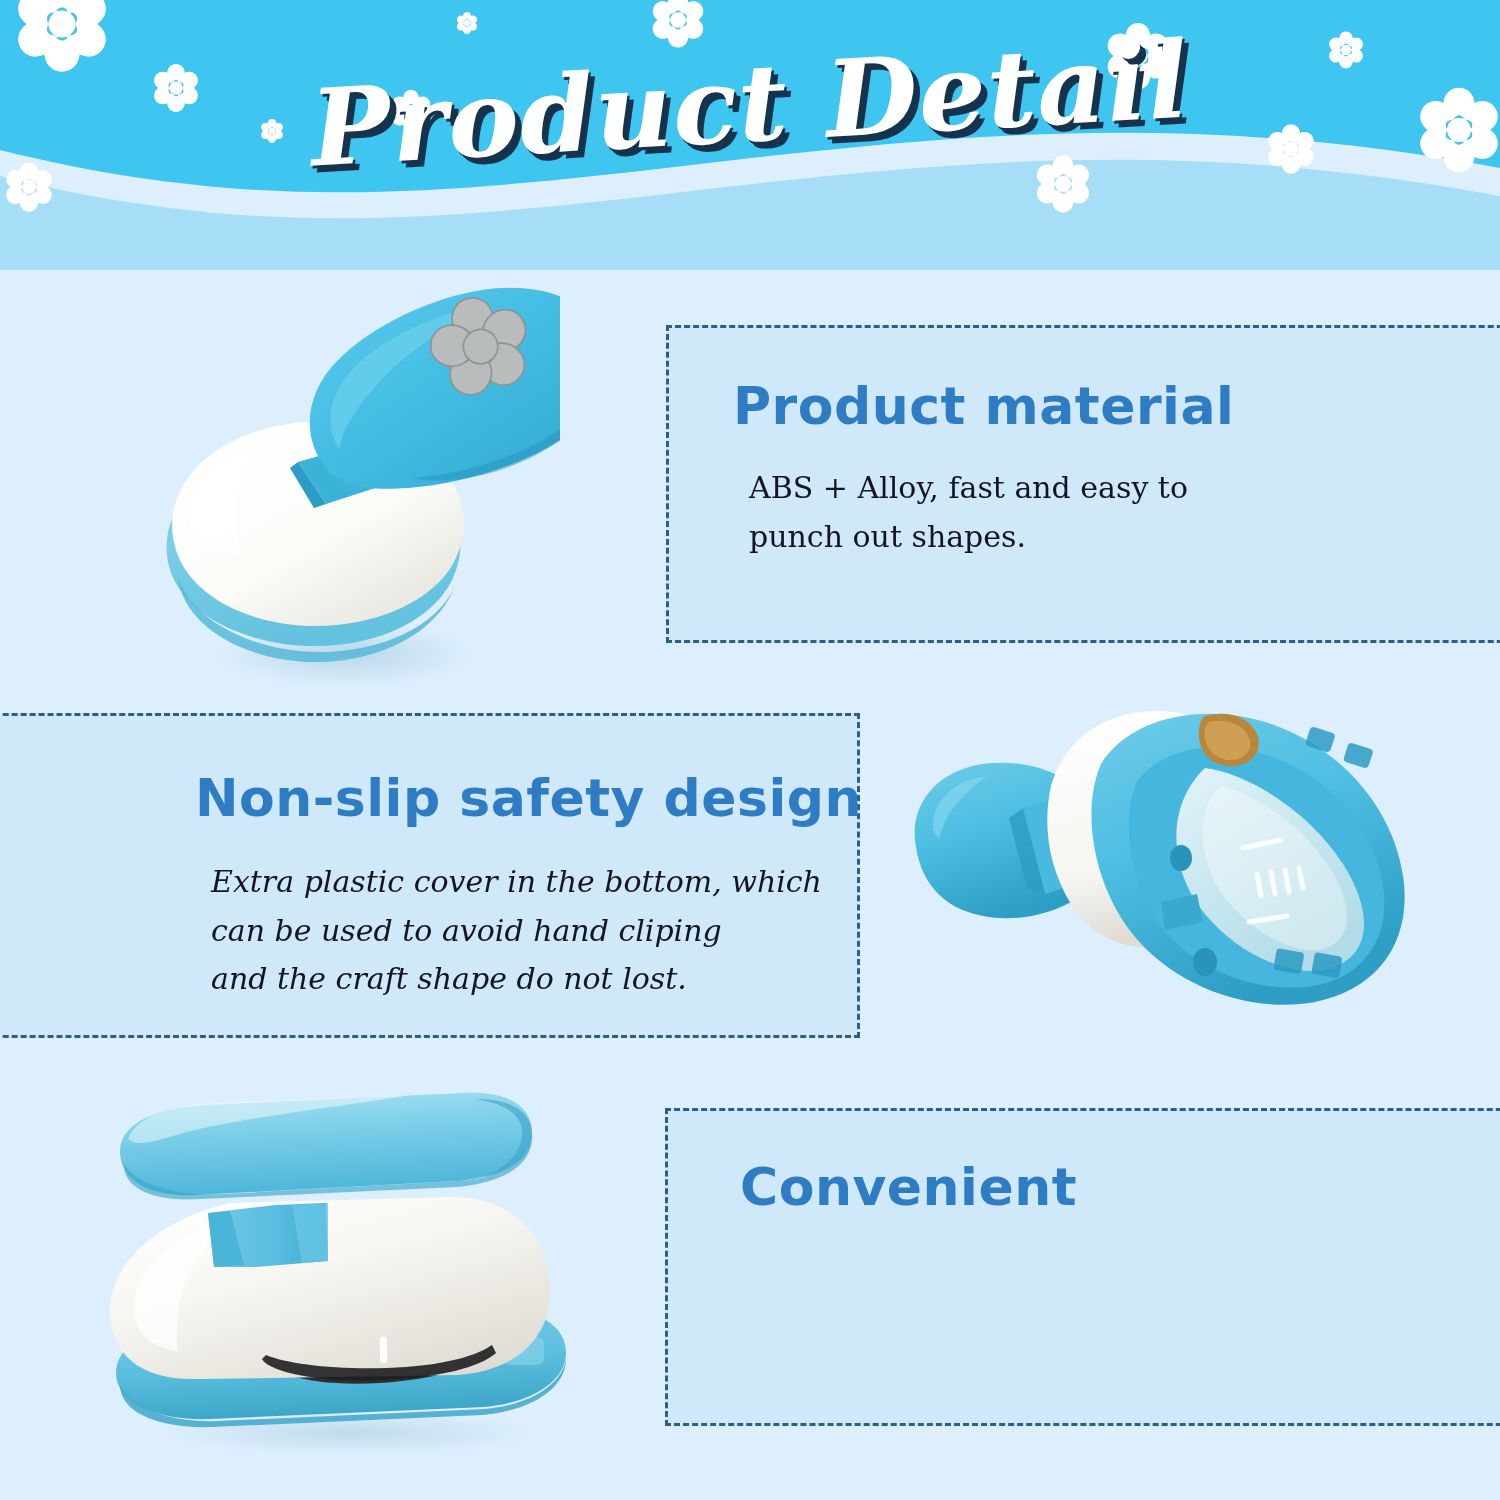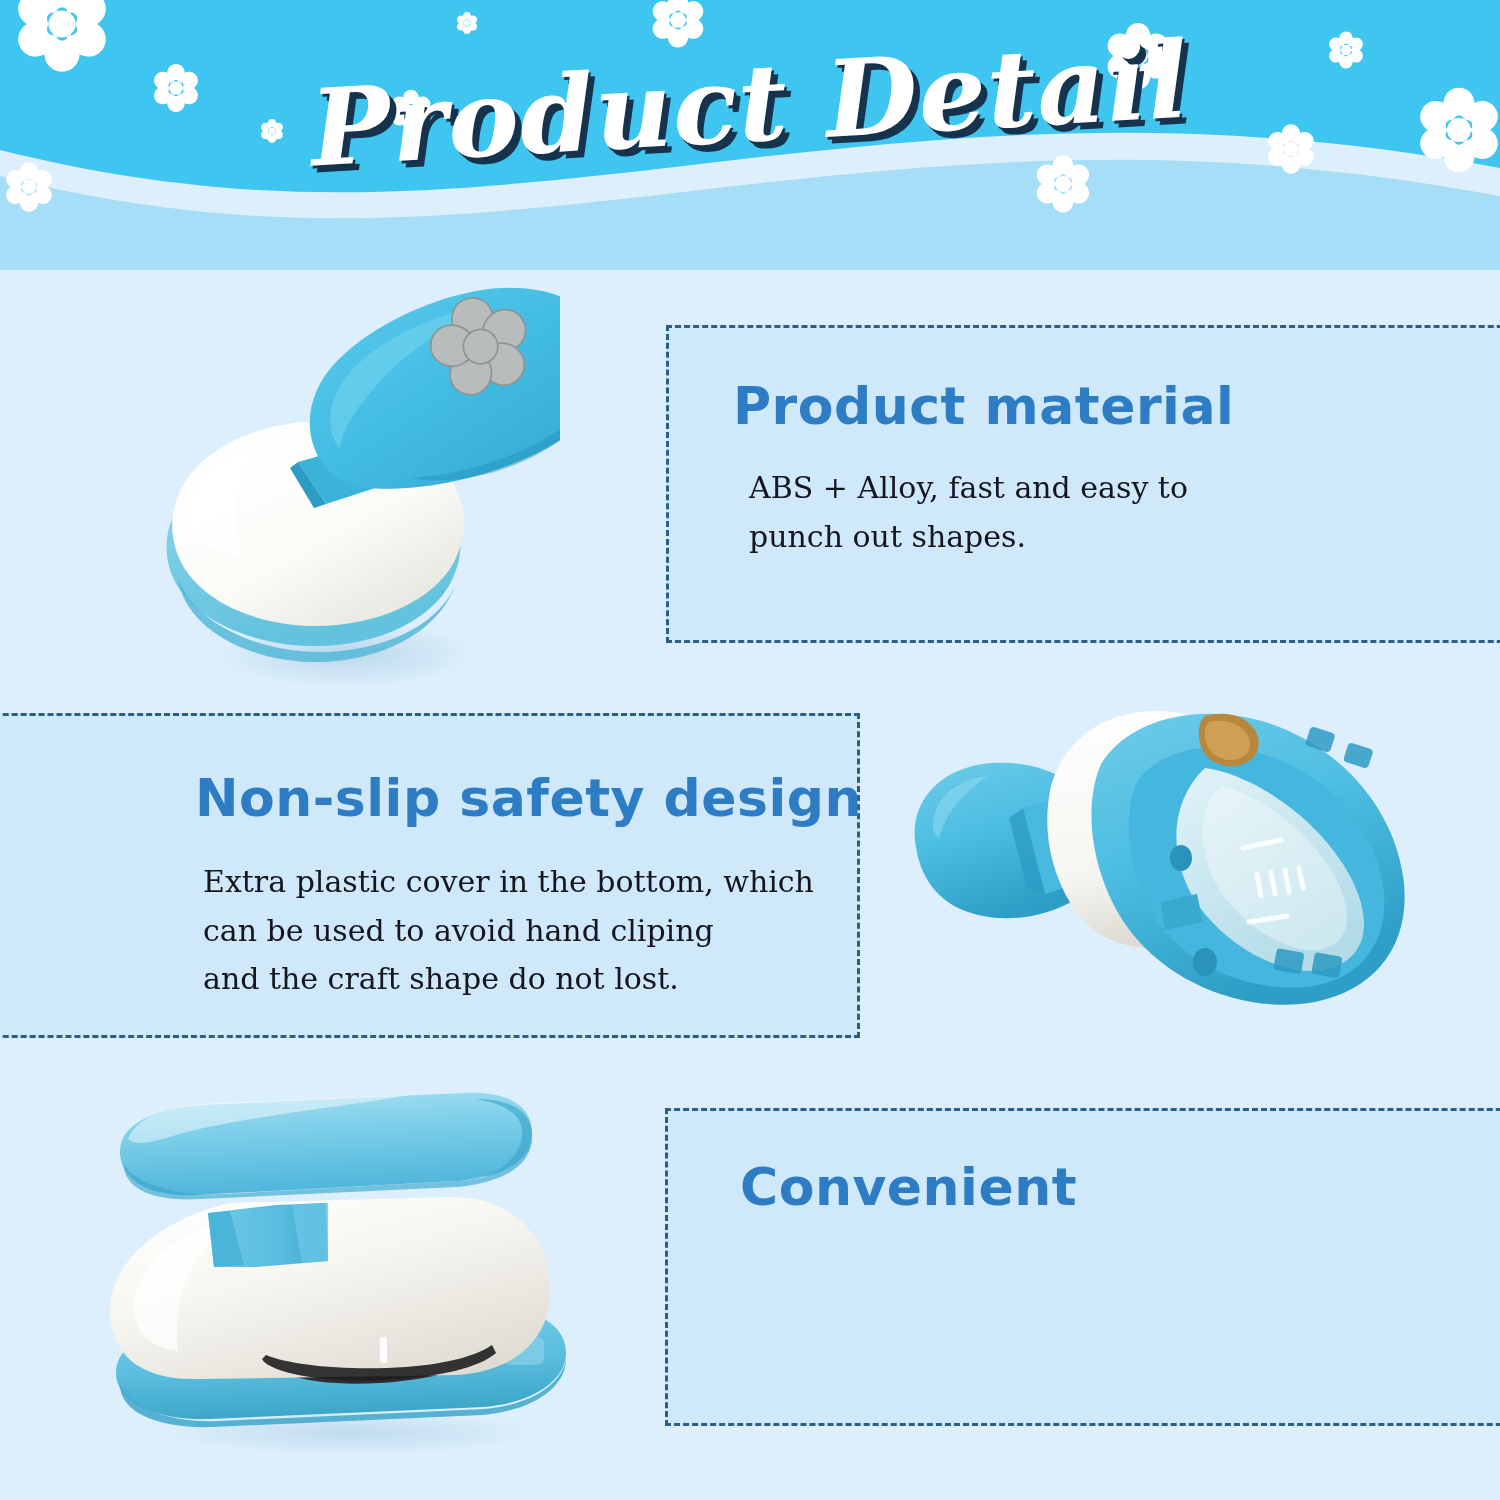--- a/index.html
+++ b/index.html
@@ -57,21 +57,21 @@
     white-space:pre-line;
   }
 
   
   #box-material{left:666px;top:325px;width:900px;height:318px;}
   #box-material .box-h{position:absolute;left:64px;top:48px;}
   #box-material .box-p{position:absolute;left:64px;top:136px;width:560px;margin-left:16px;}
 
   #box-nonslip{left:-60px;top:713px;width:920px;height:325px;}
   #box-nonslip .box-h{position:absolute;left:252px;top:52px;text-align:center;}
-  #box-nonslip .box-p{position:absolute;left:260px;top:142px;width:620px;}
+  #box-nonslip .box-p{position:absolute;left:268px;top:142px;width:620px;font-style:italic;}
 
   #box-convenient{left:665px;top:1108px;width:900px;height:318px;}
   #box-convenient .box-h{position:absolute;left:72px;top:46px;}
   #box-convenient .box-p{position:absolute;left:64px;top:132px;width:580px;}
 
   
   .photo{position:absolute;}
 </style>
 </head>
 <body>

